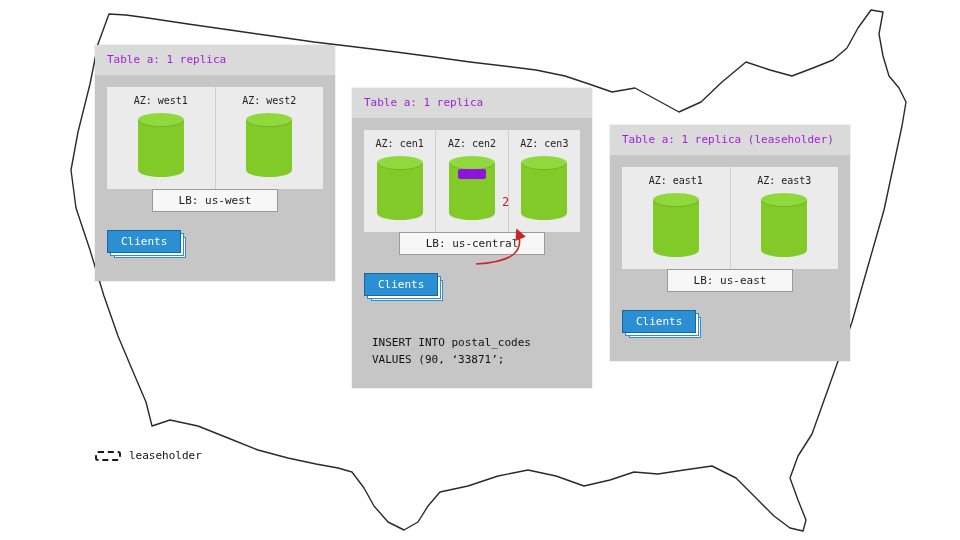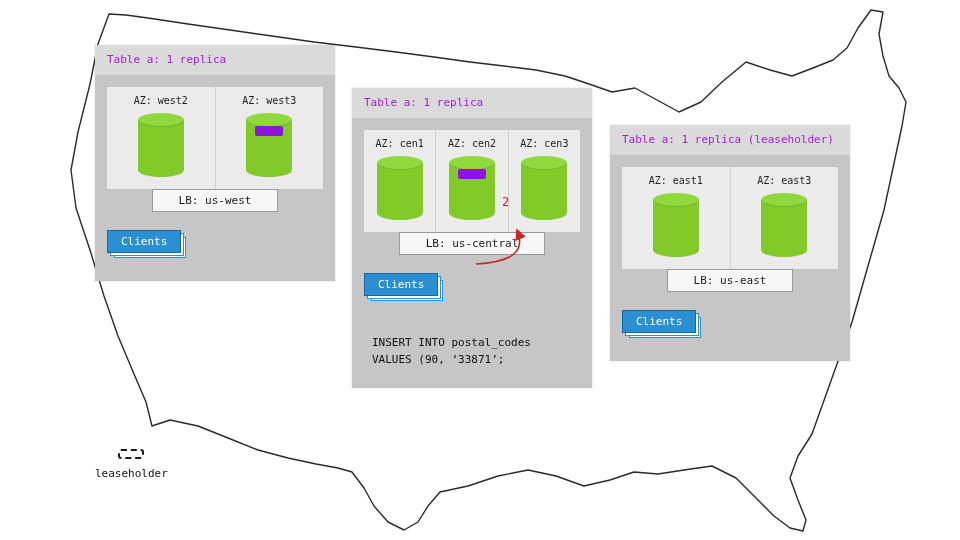--- a/index.html
+++ b/index.html
@@ -44,21 +44,21 @@
                  font-size:11px; padding:4px 13px;
                  box-shadow: 3px 3px 0 -1px #ffffff, 3px 3px 0 0 #2b8fd3,
                              6px 6px 0 -2px #ffffff, 6px 6px 0 -1px #2b8fd3; }
 
   .sql-block { margin-top:30px; padding-left:8px; font-size:11px; line-height:1.55; color:#101010; }
 
   .arrow-overlay { position:absolute; left:0; top:0; width:240px; height:340px;
                    pointer-events:none; z-index:6; }
 
   .legend { position:absolute; left:95px; top:449px; display:flex; align-items:center;
-            gap:8px; z-index:2;flex-direction:column; }
+            gap:8px; z-index:2; }
   .legend-swatch { width:26px; height:10px; background:#ffffff; border:2px dashed #1a1a1a;
                    border-radius:3px; }
   .legend-label { font-size:11px; color:#111; }
 </style>
 </head>
 <body>
 
 <div class="canvas">
 
   <svg class="usmap" viewBox="0 0 960 540" aria-hidden="true">
@@ -74,34 +74,33 @@
          L 470 62 L 434 57 L 396 52 L 356 47 L 314 42 L 272 36 L 230 30 L 188 24 L 148 18 L 126 15 Z"></path>
   </svg>
 
   <section class="panel panel-west">
     <header class="panel-header">
       <span>Table a: 1 replica</span>
     </header>
     <div class="panel-body">
       <div class="az-box">
         <div class="az">
+          <div class="az-label">AZ: west1</div>
+          <div class="cylinder">
+            <div class="cyl-mid"></div>
+            <div class="cyl-bottom"></div>
+            <div class="cyl-top"></div>
+          </div>
+        </div>
+        <div class="az">
           <div class="az-label">AZ: west2</div>
           <div class="cylinder">
             <div class="cyl-mid"></div>
             <div class="cyl-bottom"></div>
             <div class="cyl-top"></div>
-          </div>
-        </div>
-        <div class="az">
-          <div class="az-label">AZ: west3</div>
-          <div class="cylinder">
-            <div class="cyl-mid"></div>
-            <div class="cyl-bottom"></div>
-            <div class="cyl-top"></div>
-            <div class="range-badge"></div>
           </div>
         </div>
       </div>
       <div class="lb-row">
         <div class="lb-box">LB: us-west</div>
       </div>
       <div class="clients-row">
         <div class="clients-btn">Clients</div>
       </div>
     </div>

